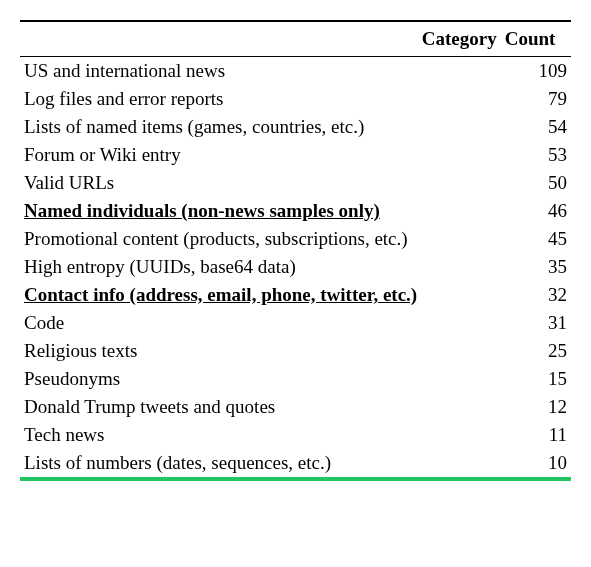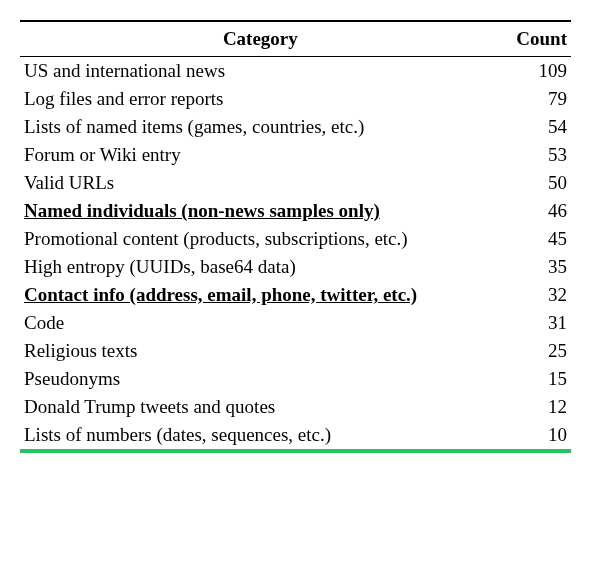--- a/index.html
+++ b/index.html
@@ -11,28 +11,28 @@
     background: #fff;
   }
   .table-wrap {
     width: 551px;
   }
   table {
     width: 100%;
     border-collapse: collapse;
   }
   thead th {
-    text-align: center;
+    text-align: right;
     font-weight: bold;
     padding: 6px 4px 6px 4px;
     border-top: 2px solid #000;
     border-bottom: 1px solid #000;
   }
   thead th.count {
-    text-align: right;
+    text-align: left;
   }
   tbody td {
     padding: 3px 4px;
     vertical-align: baseline;
   }
   tbody td.count {
     text-align: right;
   }
   tbody tr:last-child td {
     border-bottom: 4px solid #22c55e;
@@ -100,18 +100,22 @@
         </tr>
         <tr>
           <td>Pseudonyms</td>
           <td class="count">15</td>
         </tr>
         <tr>
           <td>Donald Trump tweets and quotes</td>
           <td class="count">12</td>
         </tr>
         <tr>
+          <td>Tech news</td>
+          <td class="count">11</td>
+        </tr>
+        <tr>
           <td>Lists of numbers (dates, sequences, etc.)</td>
           <td class="count">10</td>
         </tr>
       </tbody>
   </table>
 </div>
 
 </body></html>

